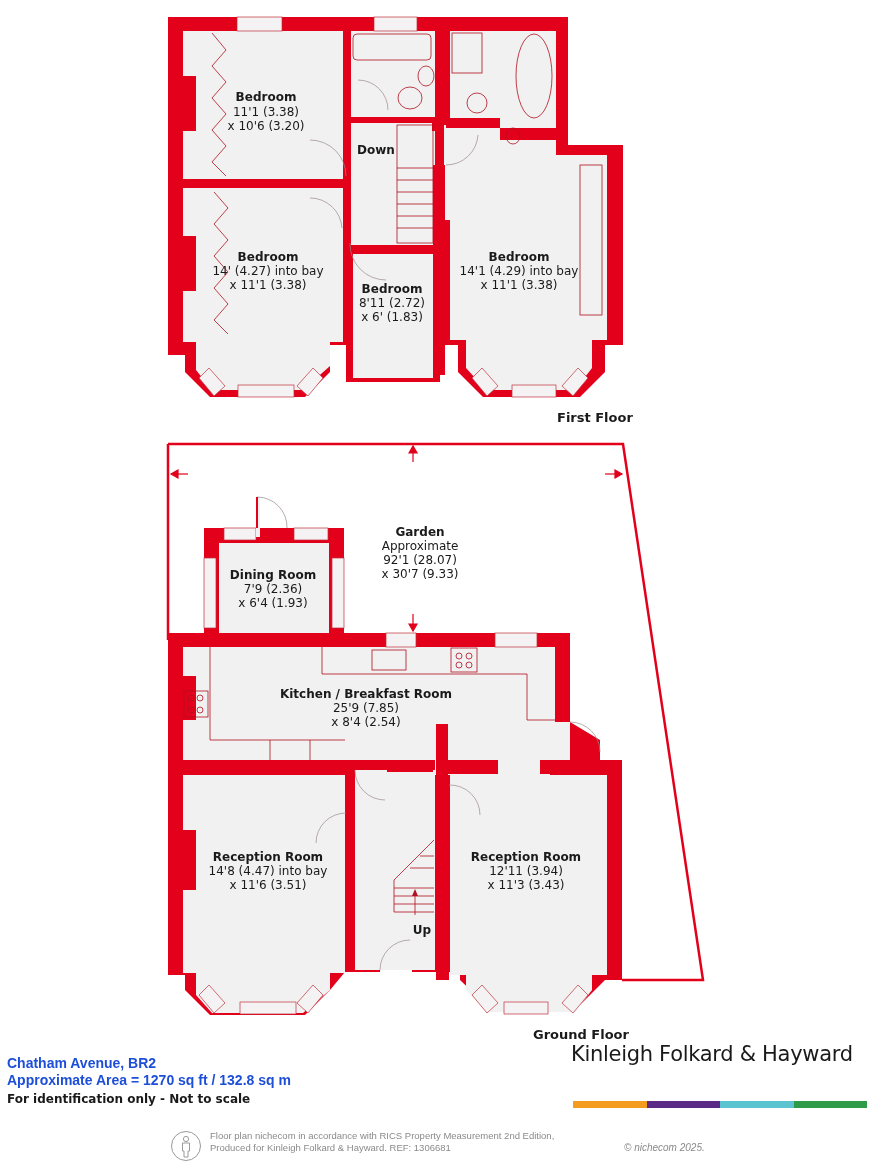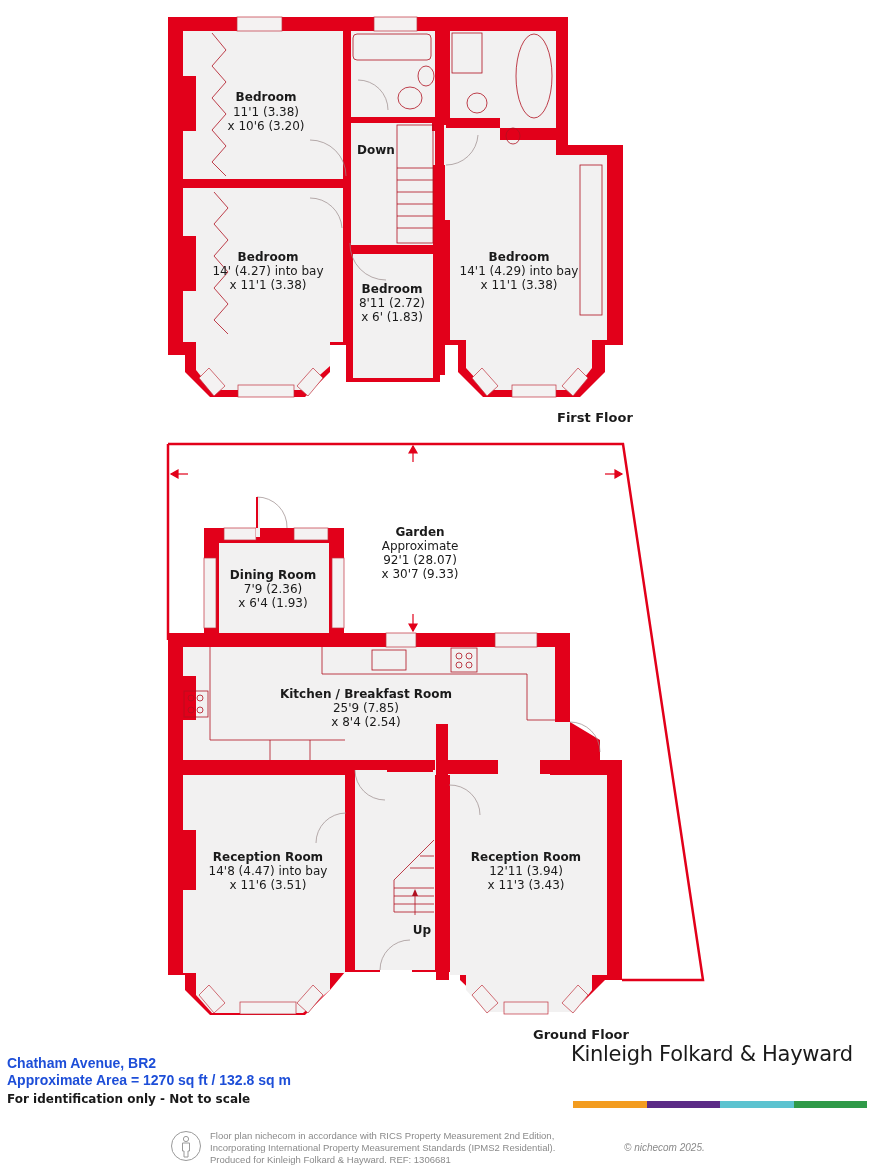--- a/index.html
+++ b/index.html
@@ -241,16 +241,15 @@
   <span style="background:#2f9a48"></span>
 </div>
 
 <svg class="person-icon" width="32" height="32" viewBox="0 0 32 32">
   <circle cx="16" cy="16" r="14.5" fill="none" stroke="#9a9a9a" stroke-width="1"></circle>
   <circle cx="16" cy="9" r="2.6" fill="none" stroke="#9a9a9a" stroke-width="1"></circle>
   <path d="M12.5,13 H19.5 V21 H18 V27 H14 V21 H12.5 Z" fill="none" stroke="#9a9a9a" stroke-width="1"></path>
 </svg>
 <div class="legal">
   <div>Floor plan nichecom in accordance with RICS Property Measurement 2nd Edition,</div>
-  <div>Incorporating International Property Measurement Standards (IPMS2 Residential).</div>
   <div>Produced for Kinleigh Folkard &amp; Hayward.   REF: 1306681</div>
 </div>
 <div class="copyright">© nichecom 2025.</div>
 
 </body></html>

